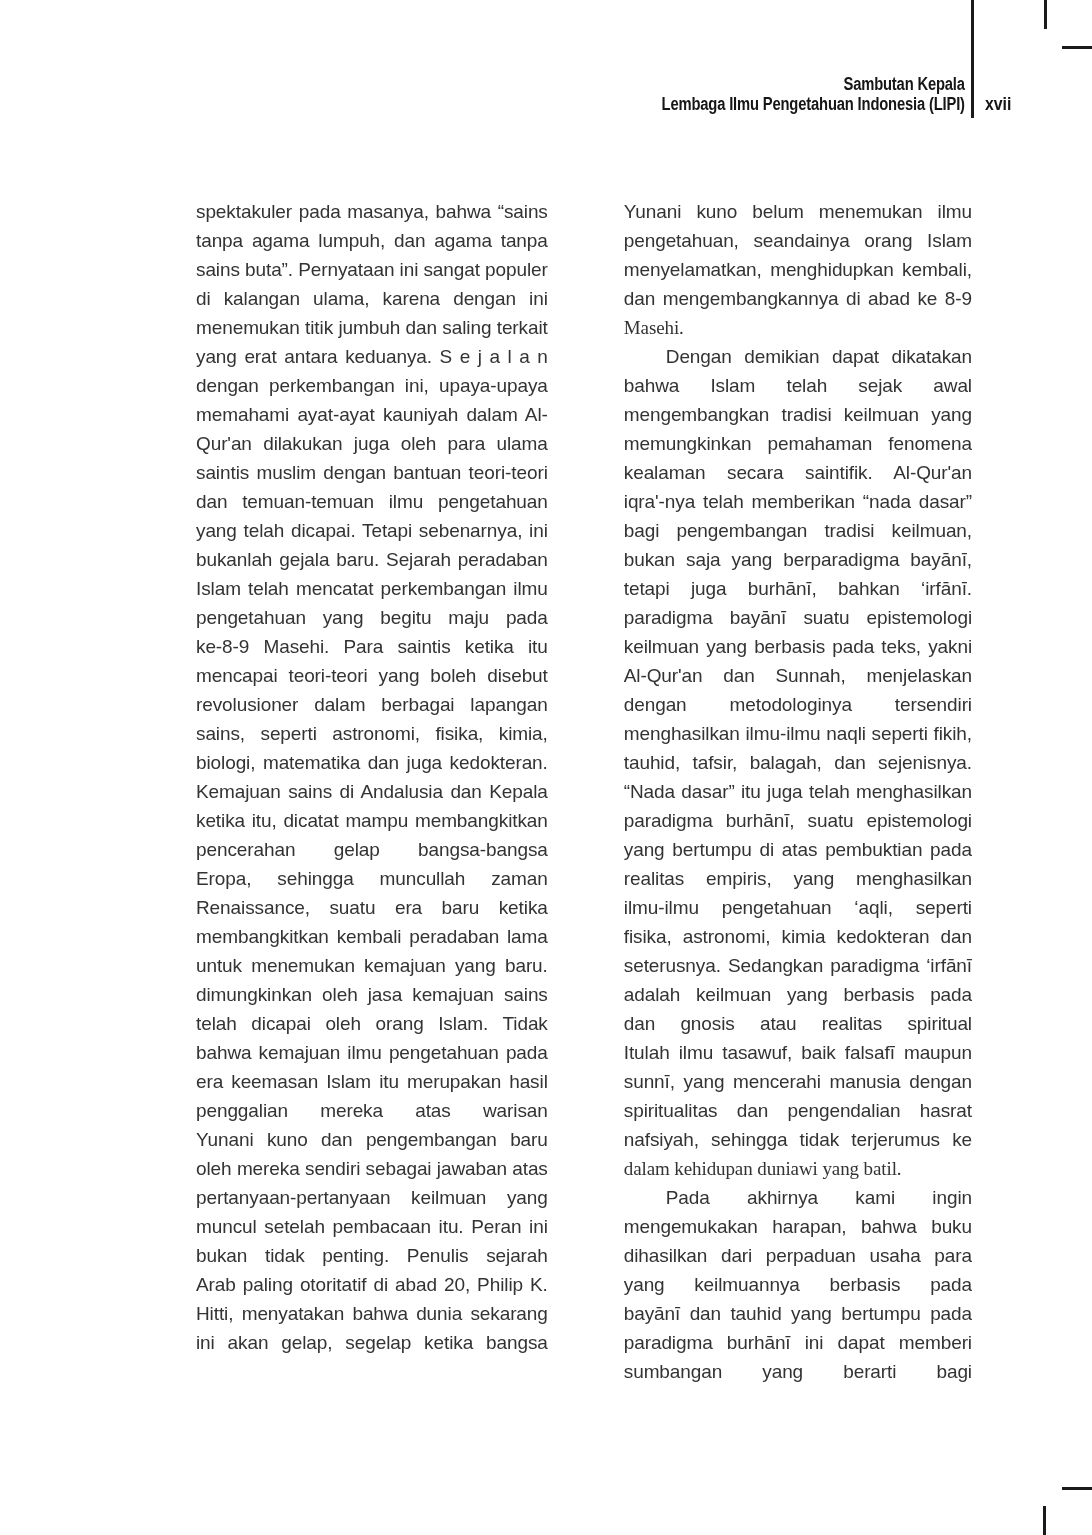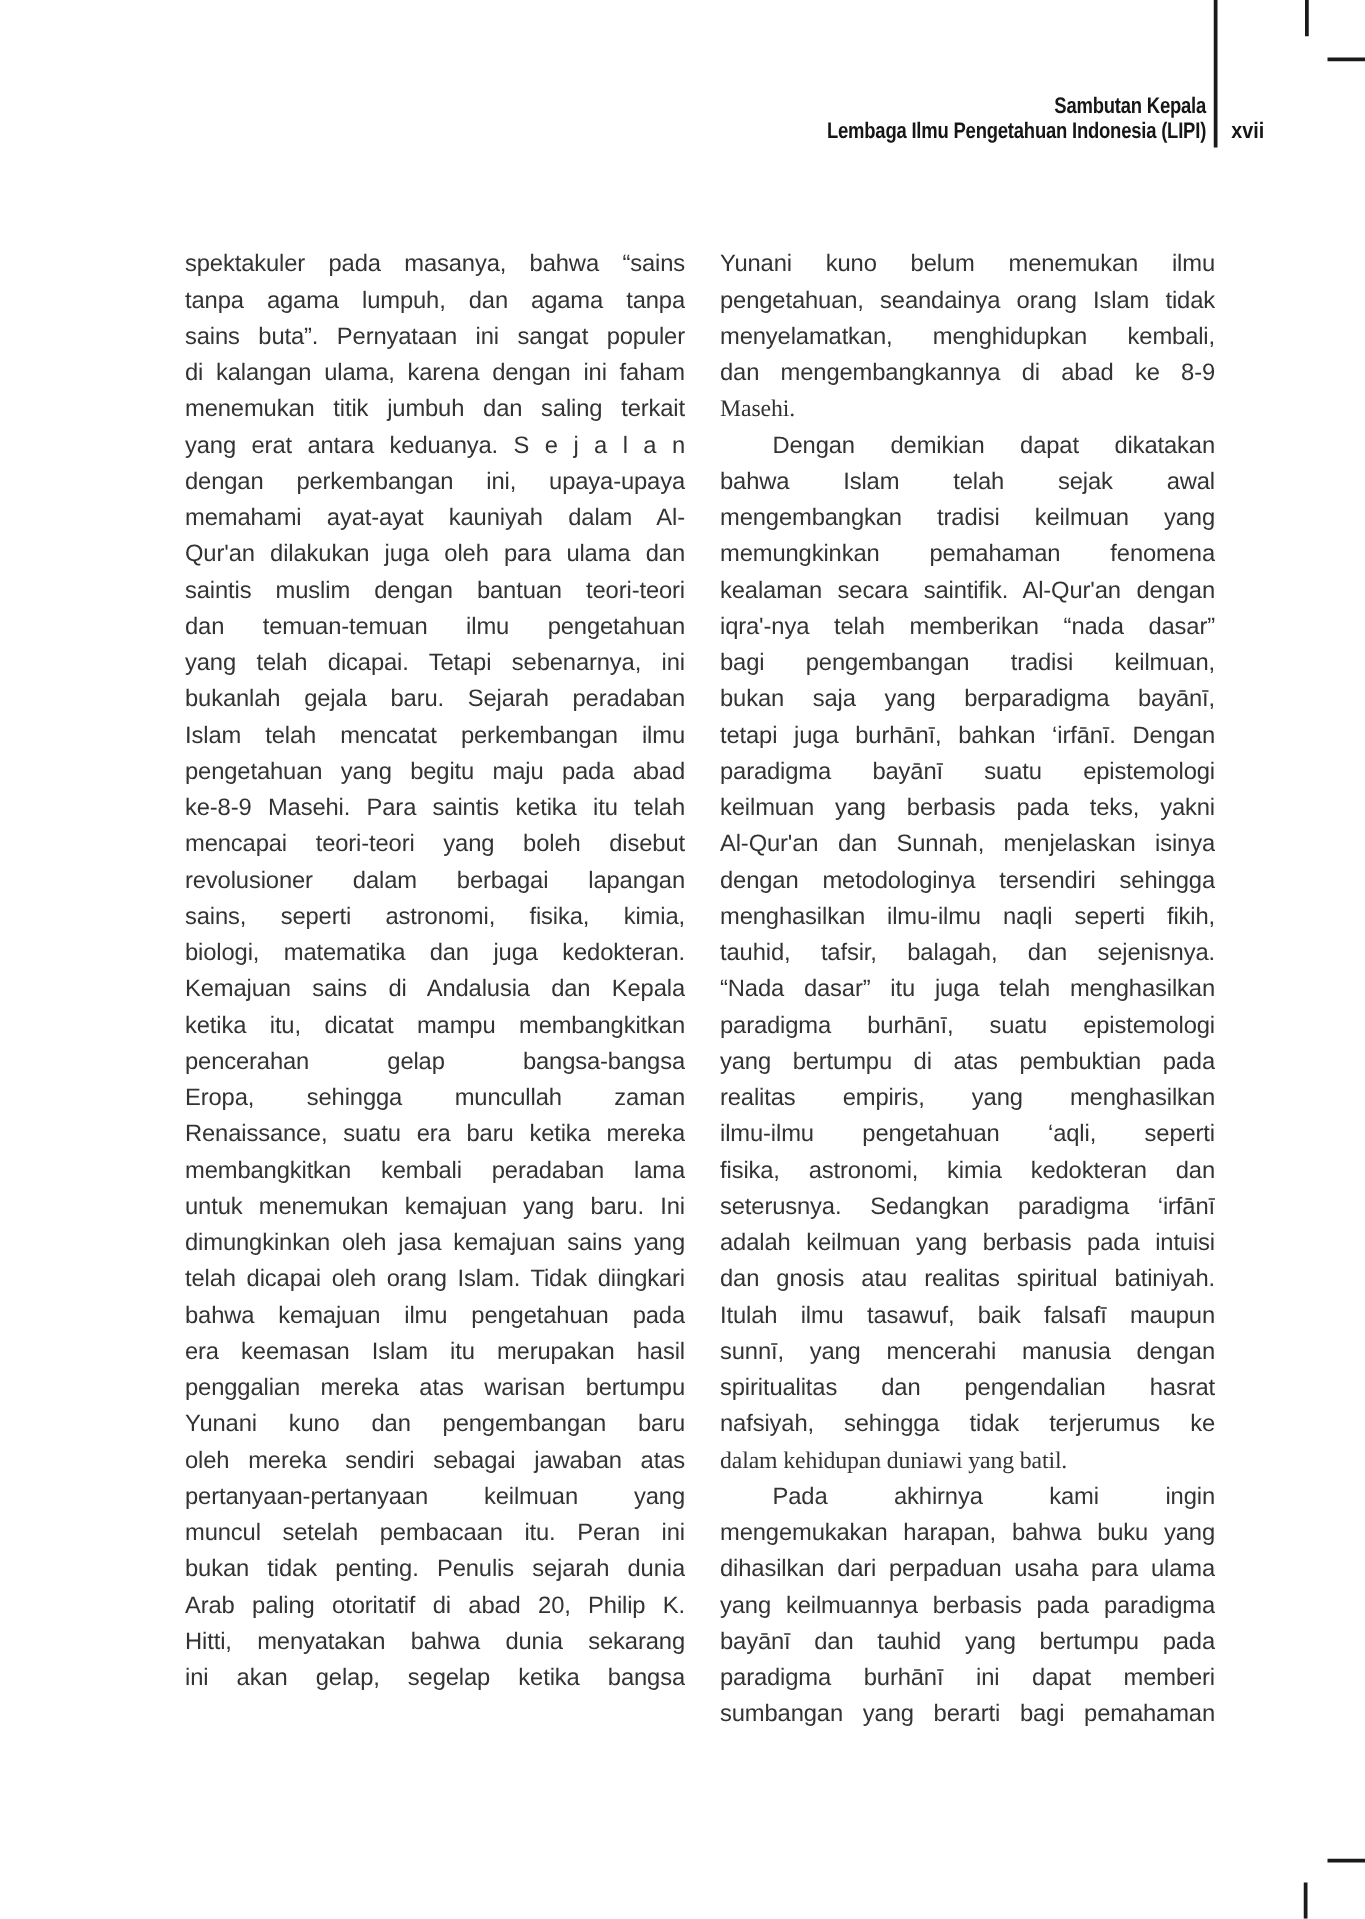--- a/index.html
+++ b/index.html
@@ -54,21 +54,21 @@
   .crop-br-h { left: 1062px; top: 1487px; width: 30px; height: 3px; }
   .crop-br-v { left: 1043px; top: 1506px; width: 3px; height: 29px; }
   
   .columns {
     position: absolute;
     left: 148px; top: 197px;
     width: 824px;
     display: flex;
     gap: 28px;
   }
-  .column { color: var(--text-color); }
+  .column { color: var(--text-color); margin-left: 48px; }
   .column.left  { width: 400px; }
   .column.right { width: 396px; }
   .line {
     font-size: 19px;
     line-height: 29px;
     height: 29px;
     overflow: hidden;
     letter-spacing: -0.1px;
     text-align: justify;
     text-align-last: justify;

